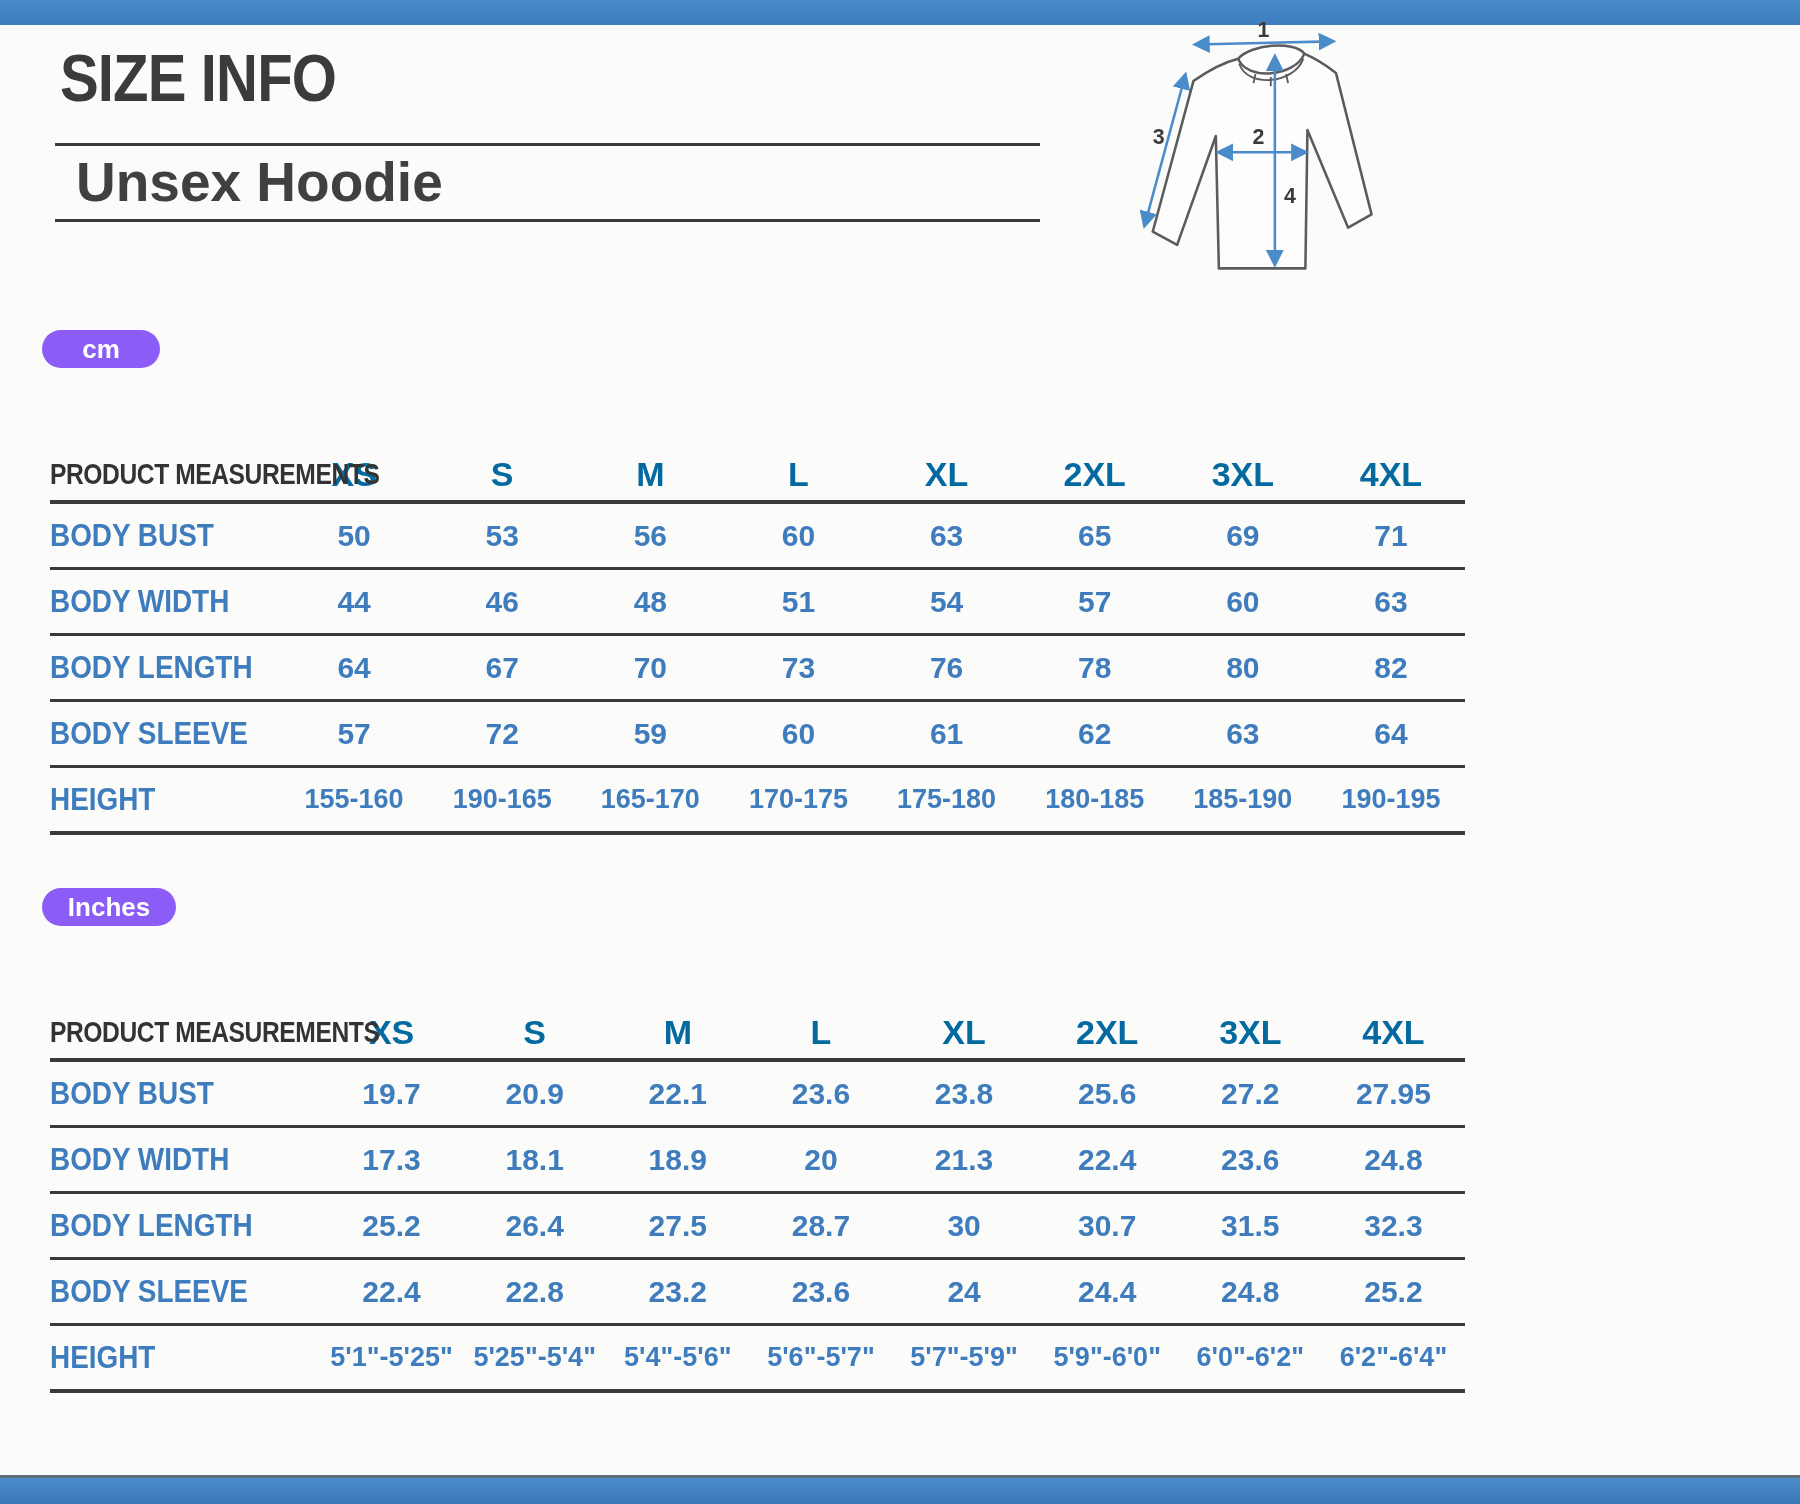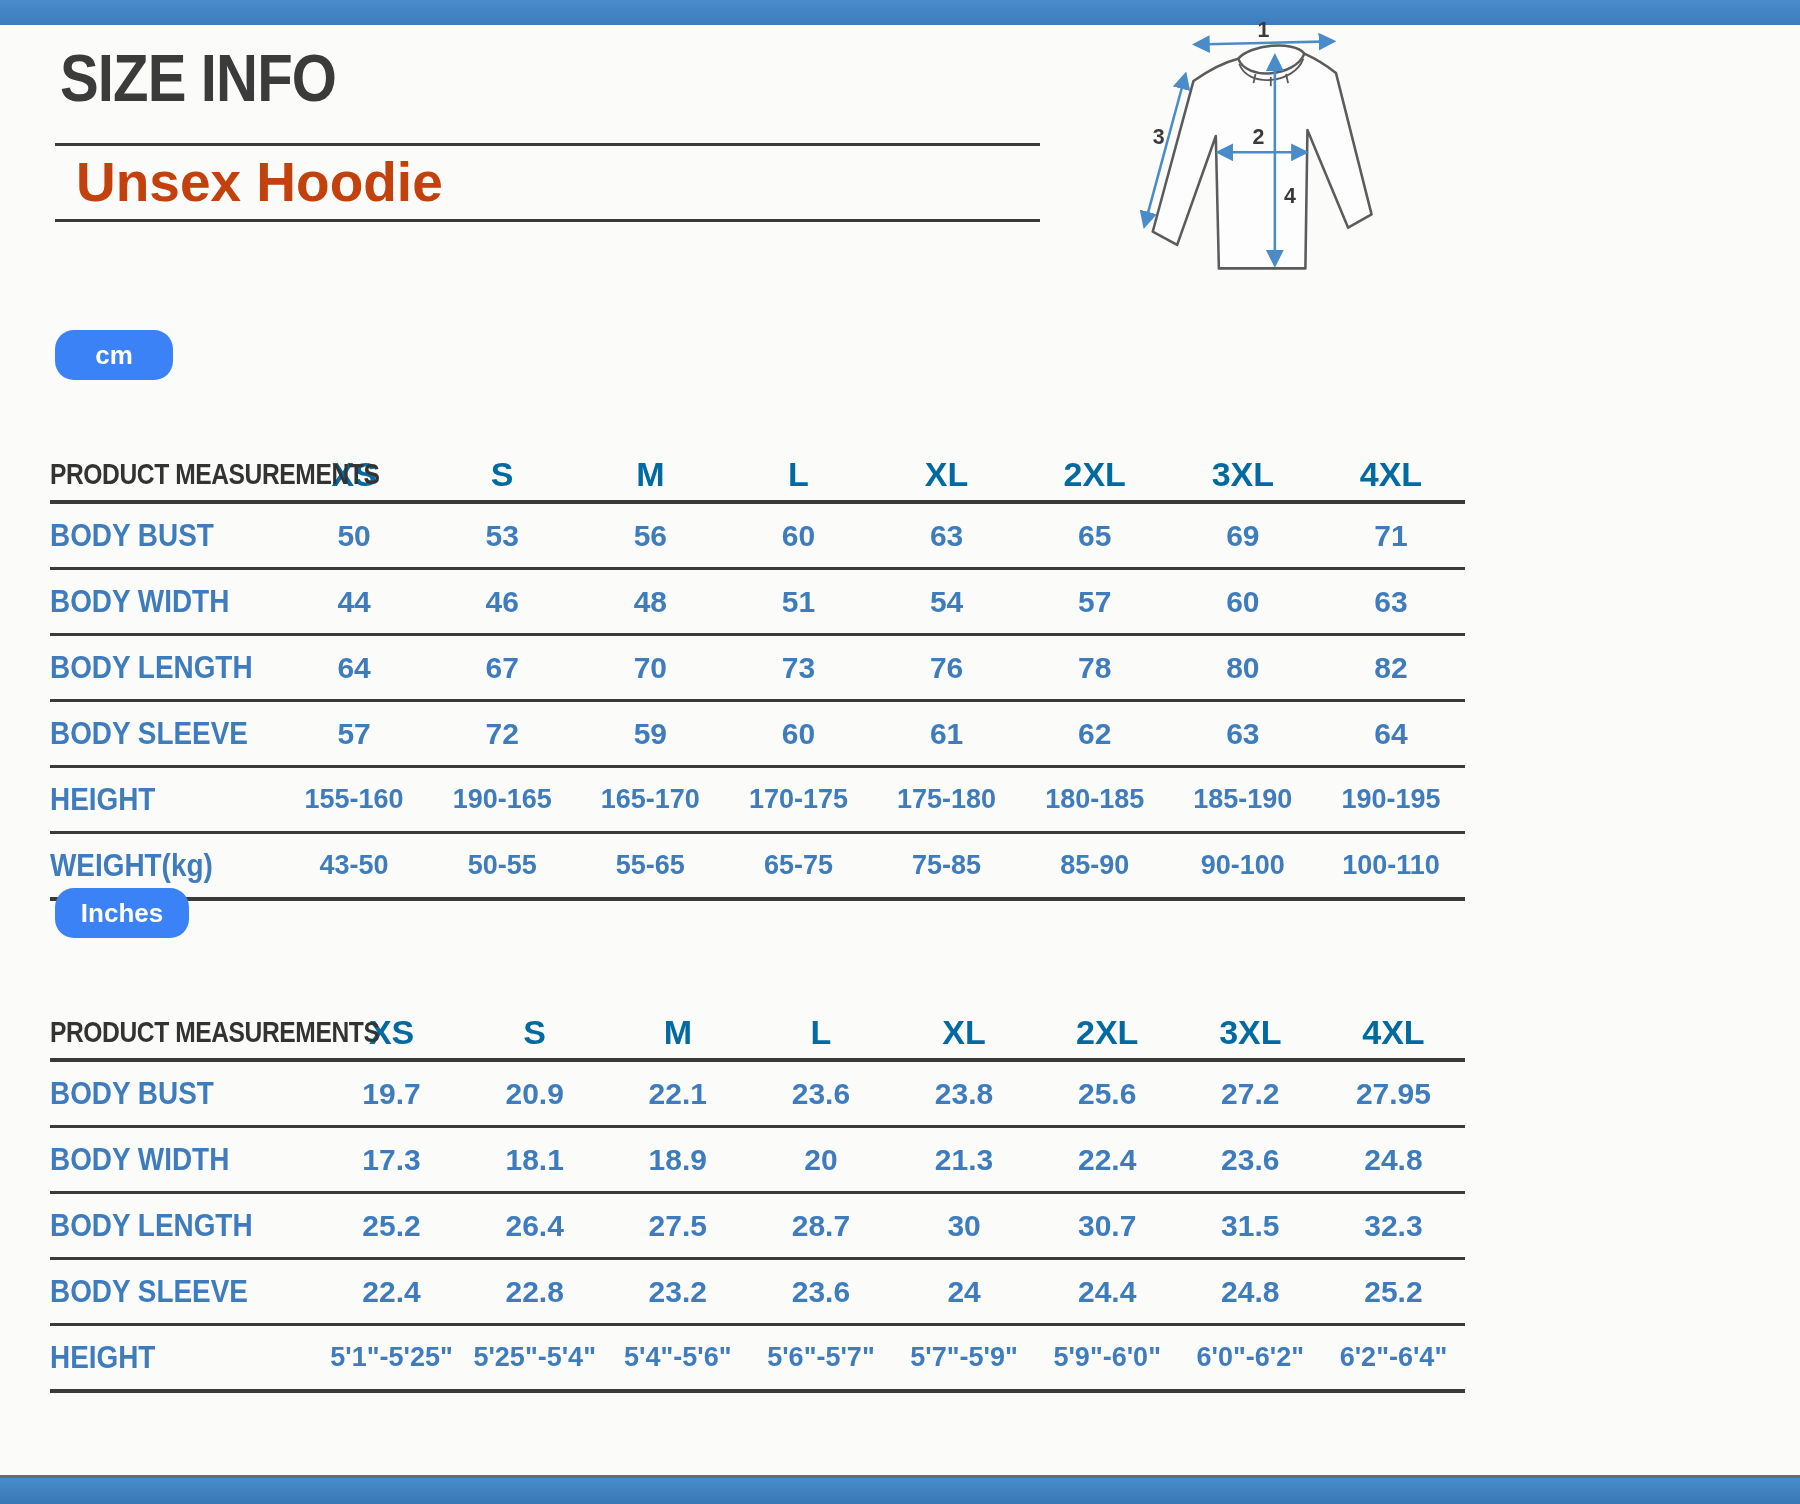--- a/index.html
+++ b/index.html
@@ -5,25 +5,25 @@
   html,body{margin:0;padding:0;background:#e9e9e9;}
   .page{position:relative;width:1800px;height:1504px;background:#fbfbf9;
         font-family:"Liberation Sans",sans-serif;overflow:hidden;}
   .bar{position:absolute;left:0;width:100%;}
   .bar.top{top:0;height:25px;background:linear-gradient(180deg,#4a8ccb,#3c7cbd);}
   .bar.bottom{bottom:0;height:26px;background:linear-gradient(180deg,#4a8ccb,#3a76b6);border-top:3px solid #5f6e77;}
   .title{position:absolute;left:60px;top:40px;font-size:66px;font-weight:bold;color:#3b3b3b;
          white-space:nowrap;transform:scaleX(.88);transform-origin:left top;letter-spacing:-1px;}
   .rule{position:absolute;left:55px;width:985px;height:3px;background:#3a3a3a;}
   .rule1{top:143px;} .rule2{top:219px;}
-  .subtitle{position:absolute;left:76px;top:150px;font-size:55px;font-weight:bold;color:#c2410c;white-space:nowrap;}
+  .subtitle{position:absolute;left:76px;top:150px;font-size:55px;font-weight:bold;color:#404040;white-space:nowrap;}
   .diagram{position:absolute;left:1118px;top:20px;width:330px;height:285px;}
   .legend{position:absolute;left:1152px;top:302px;display:grid;grid-template-columns:152px 178px;
           row-gap:8px;font-size:23px;font-weight:bold;color:#3a3a3a;white-space:nowrap;}
-  .badge{position:absolute;left:55px;height:50px;border-radius:19px;background:#3b82f6;color:#fff;
+  .badge{position:absolute;left:42px;height:38px;border-radius:19px;background:#8b5cf6;color:#fff;
          font-size:26px;font-weight:bold;display:flex;align-items:center;justify-content:center;}
   .badge.cm-b{top:330px;width:118px;}
   .badge.in-b{top:888px;width:134px;text-align:right;}
   .table{position:absolute;left:50px;width:1415px;margin-top:48px;}
   .table.cm{top:400px;} .table.inches{top:958px;}
   .trow{display:grid;align-items:center;border-bottom:3px solid #3a3a3a;height:63px;}
   .table.cm .trow{grid-template-columns:230px repeat(8,1fr);}
   .table.inches .trow{grid-template-columns:270px repeat(8,1fr);}
   .trow.thead{height:52px;border-bottom:4px solid #3a3a3a;}
   .trow:last-child{border-bottom:4px solid #3a3a3a;}
@@ -136,31 +136,20 @@
         <div class="cell row-label">HEIGHT</div>
         <div class="cell value-cell">155-160</div>
         <div class="cell value-cell">190-165</div>
         <div class="cell value-cell">165-170</div>
         <div class="cell value-cell">170-175</div>
         <div class="cell value-cell">175-180</div>
         <div class="cell value-cell">180-185</div>
         <div class="cell value-cell">185-190</div>
         <div class="cell value-cell">190-195</div>
       </div>
-      <div class="trow">
-        <div class="cell row-label">WEIGHT(kg)</div>
-        <div class="cell value-cell">43-50</div>
-        <div class="cell value-cell">50-55</div>
-        <div class="cell value-cell">55-65</div>
-        <div class="cell value-cell">65-75</div>
-        <div class="cell value-cell">75-85</div>
-        <div class="cell value-cell">85-90</div>
-        <div class="cell value-cell">90-100</div>
-        <div class="cell value-cell">100-110</div>
-      </div>
     </div>
 
   <div class="badge in-b">Inches</div>
   <div class="table inches">
       <div class="trow thead">
         <div class="cell header-label">PRODUCT MEASUREMENTS</div>
         <div class="cell size-cell">XS</div>
         <div class="cell size-cell">S</div>
         <div class="cell size-cell">M</div>
         <div class="cell size-cell">L</div>

